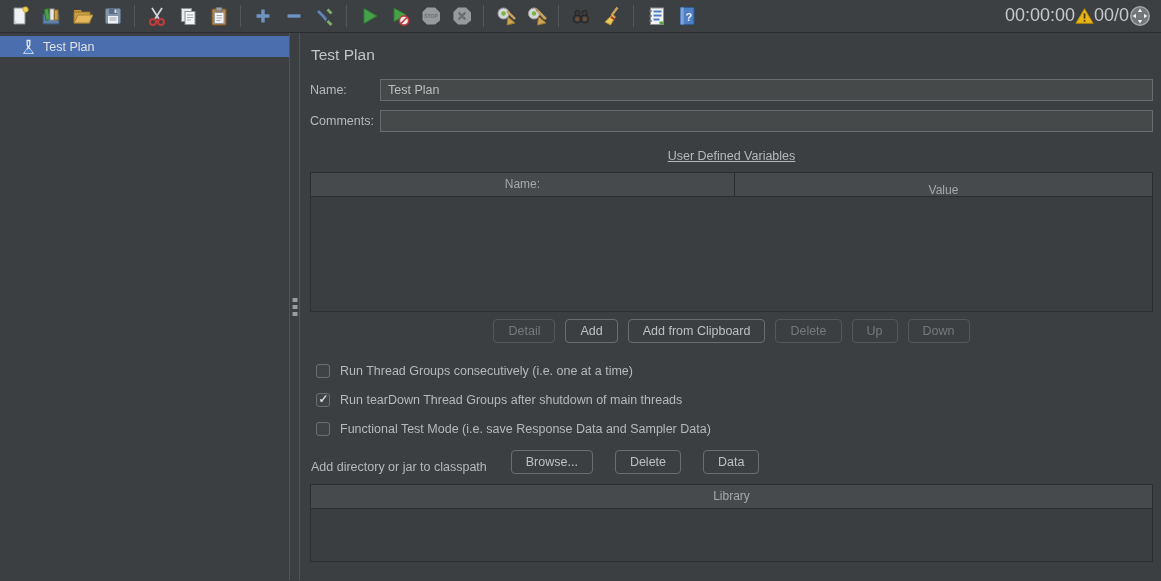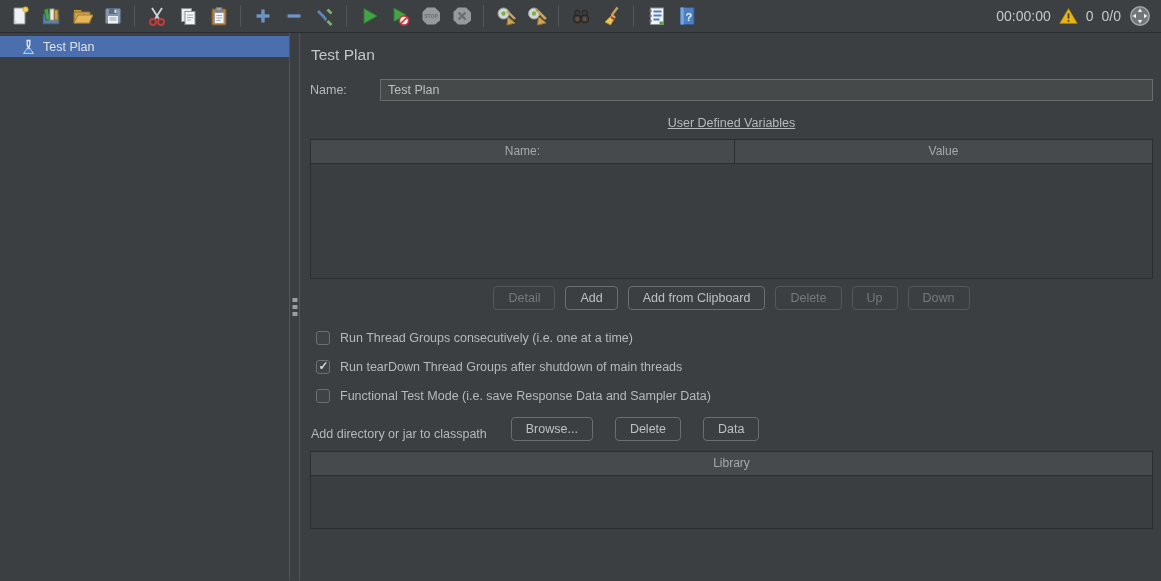--- a/index.html
+++ b/index.html
@@ -11,21 +11,21 @@
     font-size:12.5px;
   }
   
   .toolbar {
     height:33px; display:flex; align-items:center;
     background:#3d4042; border-bottom:1px solid #2a2d2f;
     padding:0 10px 0 6px; gap:4px;
   }
   .tb-btn { width:27px; height:26px; display:flex; align-items:center; justify-content:center; border-radius:3px; }
   .tb-sep { width:1px; height:22px; background:#54575a; margin:0 4px; }
-  .tb-right { margin-left:auto; display:flex; align-items:center; gap:8px; color:#c6c9cb; font-size:14px; }
+  .tb-right { margin-left:auto; display:flex; color:#c6c9cb; font-size:18px; }
   .tb-right .num { color:#c6c9cb; }
   
   .content { display:flex; height:547px; }
   .sidebar { width:289px; background:#3c3f41; padding-top:3px; }
   .tree-item {
     height:21px; display:flex; align-items:center; gap:7px;
     padding-left:21px; color:#dfe2e4; font-size:12.5px;
   }
   .tree-item.selected { background:#4b6eaf; }
   .splitter {
@@ -42,21 +42,21 @@
   .text-input {
     flex:1; height:22px; background:#45494a; border:1px solid #696c6e;
     color:#bcbfc1; font-size:12.5px; padding:0 7px;
     font-family:"Liberation Sans", sans-serif; outline:none;
   }
   .udv-title { text-align:center; margin:15px 0 9px; color:#b6b9bb;text-decoration:underline; }
   .grid-table { border:1px solid #2b2e30; }
   .grid-header { height:24px; background:#474a4c; display:flex; border-bottom:1px solid #2b2e30; }
   .grid-header .col { line-height:23px; text-align:center; color:#a6a9ab; font-size:12px; }
   .col-name { width:50.4%; border-right:1px solid #2b2e30; }
-  .col-value { flex:1; }
+  .col-value { flex:1;margin-top:6px; }
   .grid-body { background:#3b3e40; }
   .udv-body { height:114px; }
   .lib-body { height:52px; }
   .btn-row { display:flex; justify-content:center; gap:10px; margin-top:7px; }
   button {
     background:transparent; border:1px solid #6b6e70; border-radius:4px;
     color:#bdc0c2; font-size:12.5px; height:24px; padding:0 14px;
     font-family:Liberation Sans, sans-serif; cursor:default;
   }
   button.disabled { color:#75797b; border-color:#55585a; }
@@ -283,20 +283,24 @@
   </div>
 
   <div class="main">
     <div class="panel-title">Test Plan</div>
 
     <div class="field-row">
       <span class="field-label">Name:</span>
       <input class="text-input" type="text" value="Test Plan" style="">
     </div>
 
+    <div class="field-row" style="margin-bottom:17px;">
+      <span class="field-label">Comments:</span>
+      <input class="text-input" type="text" value="" style="">
+    </div>
 
     <div class="udv-title">User Defined Variables</div>
 
     <div class="grid-table">
       <div class="grid-header">
         <div class="col col-name">Name:</div>
         <div class="col col-value">Value</div>
       </div>
       <div class="grid-body udv-body"></div>
     </div>

